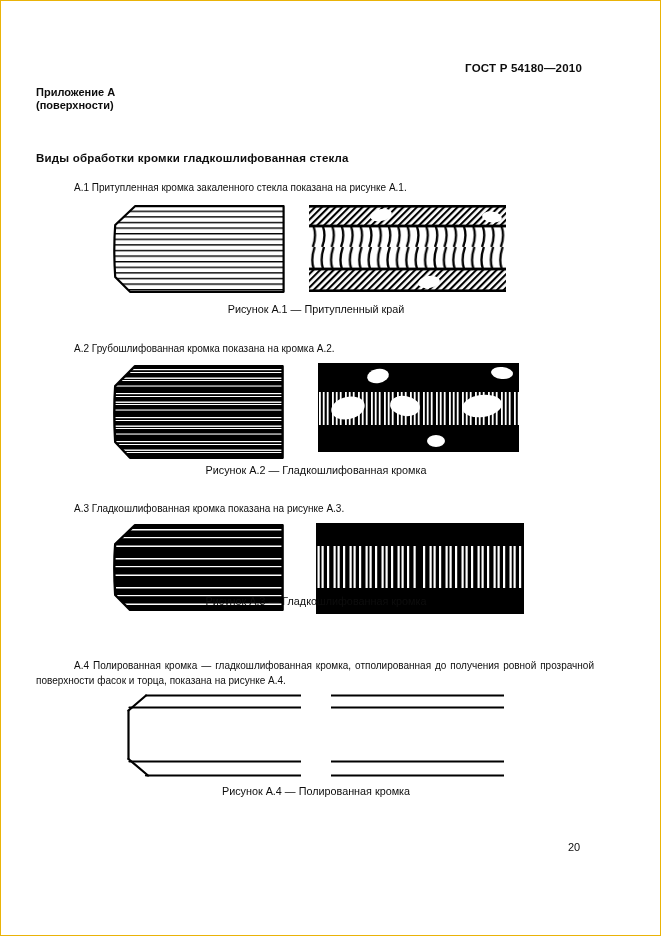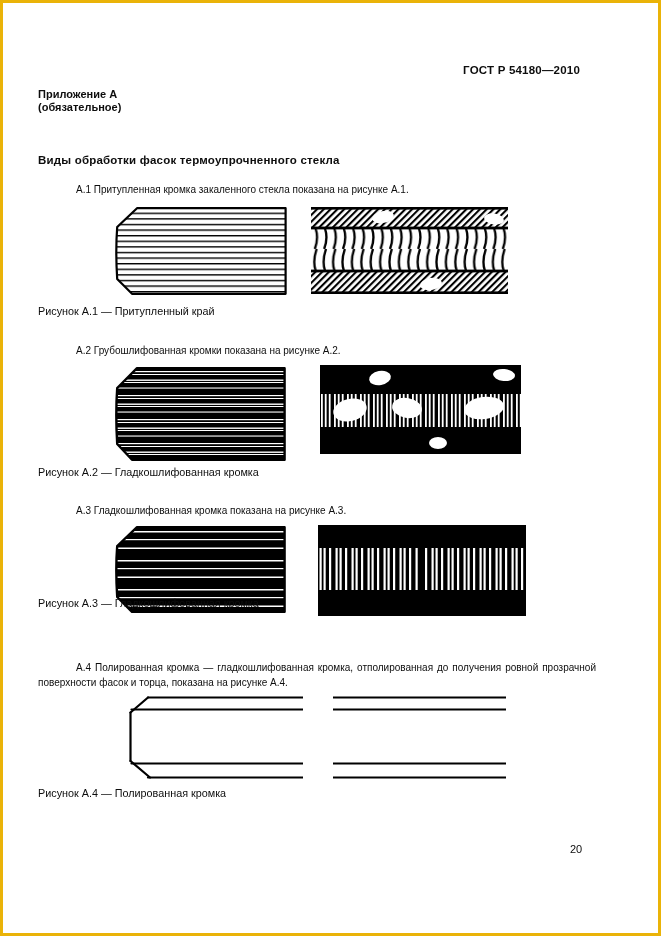--- a/index.html
+++ b/index.html
@@ -1,21 +1,21 @@
 <!DOCTYPE html>
 <html><head>
 <meta charset="utf-8">
 <style>
   html,body { margin:0; padding:0; background:#ffffff; }
   .page {
     position: relative;
     width: 661px;
     height: 936px;
     background: #ffffff;
-    border: 3px solid #eab308;
+    border: 1px solid #eab308;
     box-sizing: border-box;
     font-family: "Liberation Sans", sans-serif;
     color: #0d0d0d;
     overflow: hidden;
   }
   .abs { position: absolute; }
   .doc-header {
     top: 61px; right: 78px;
     font-size: 11.5px; font-weight: bold;
     letter-spacing: 0.2px;
@@ -30,43 +30,43 @@
     font-size: 10px; line-height: 15px;
     text-indent: 38px;
     text-align: justify;
   }
   .p-a1 { top: 179px; }
   .p-a2 { top: 340px; }
   .p-a3 { top: 500px; }
   .p-a4 { top: 657px; }
   .caption {
     left: 35px; width: 560px;
-    text-align: left;
+    text-align: center;
     font-size: 10.8px;
   }
   .cap-a1 { top: 302px; }
   .cap-a2 { top: 463px; }
   .cap-a3 { top: 594px; }
   .cap-a4 { top: 784px; }
   .page-number { top: 840px; left: 567px; font-size: 11px; }
   svg { display: block; }
 </style>
 </head>
 <body>
 
 <div class="page">
 
   <div class="abs doc-header">ГОСТ Р 54180—2010</div>
 
   <div class="abs centered-block appendix-label">
     <div>Приложение А</div>
-    <div>(обязательное)</div>
+    <div>(поверхности)</div>
   </div>
 
-  <div class="abs centered-block section-title">Виды обработки фасок термоупрочненного стекла</div>
+  <div class="abs centered-block section-title">Виды обработки кромки гладкошлифованная стекла</div>
 
   <div class="abs para p-a1">А.1  Притупленная кромка закаленного стекла показана на рисунке А.1.</div>
 
   <svg class="abs" style="left:112px; top:204px;" width="172" height="88" viewBox="0 0 172 88">
     <defs>
       <pattern id="hlines1" width="6" height="5.6" patternUnits="userSpaceOnUse">
         <rect width="6" height="5.6" fill="#ffffff"></rect>
         <rect width="6" height="1.4" fill="#000000"></rect>
       </pattern>
     </defs>
@@ -91,21 +91,21 @@
     <rect x="0" y="19.6" width="197" height="2.8" fill="#000"></rect>
     <rect x="0" y="62.6" width="197" height="2.8" fill="#000"></rect>
     <rect x="0" y="84.4" width="197" height="2.6" fill="#000"></rect>
     <ellipse cx="72" cy="10" rx="11" ry="6" fill="#fff" transform="rotate(-12 72 10)"></ellipse>
     <ellipse cx="183" cy="12" rx="10" ry="5.5" fill="#fff" transform="rotate(8 183 12)"></ellipse>
     <ellipse cx="120" cy="77" rx="11" ry="6" fill="#fff" transform="rotate(-8 120 77)"></ellipse>
   </svg>
 
   <div class="abs caption cap-a1">Рисунок А.1 — Притупленный край</div>
 
-  <div class="abs para p-a2">А.2  Грубошлифованная кромки показана на рисунке А.2.</div>
+  <div class="abs para p-a2">А.2  Грубошлифованная кромка показана на кромка А.2.</div>
 
   <svg class="abs" style="left:112px; top:364px;" width="171" height="94" viewBox="0 0 171 94">
     <defs>
       <pattern id="hlines2" width="8" height="24" patternUnits="userSpaceOnUse">
         <rect width="8" height="24" fill="#000000"></rect>
         <rect y="4" width="8" height="1.2" fill="#ffffff"></rect>
         <rect y="7" width="8" height="1" fill="#ffffff"></rect>
         <rect y="12.5" width="8" height="1.4" fill="#ffffff"></rect>
         <rect y="15" width="8" height="1" fill="#ffffff"></rect>
         <rect y="20.5" width="8" height="1.1" fill="#ffffff"></rect>

